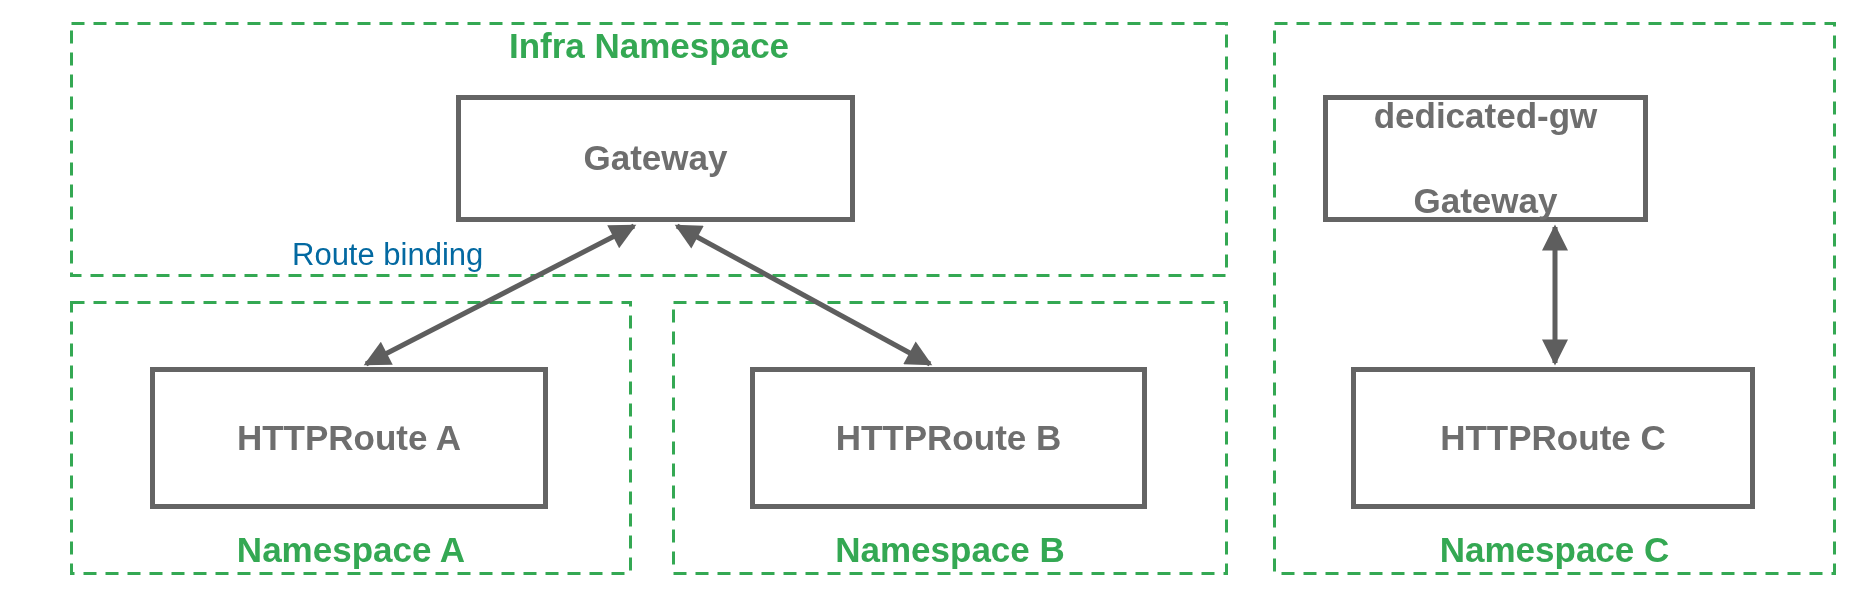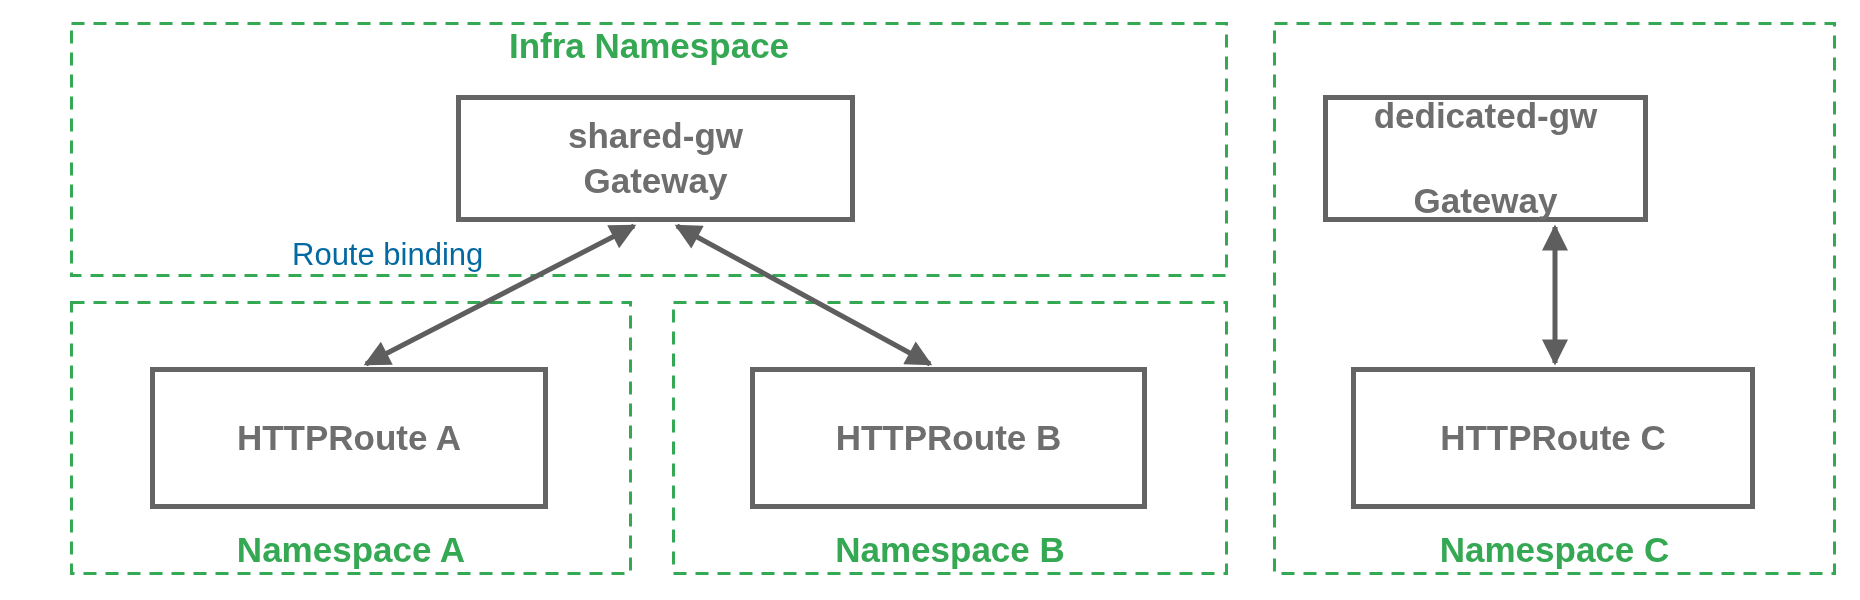--- a/index.html
+++ b/index.html
@@ -74,21 +74,20 @@
     <line x1="677" y1="226" x2="930" y2="364" stroke="#5E5E5E" stroke-width="5" marker-start="url(#ah)" marker-end="url(#ah)"></line>
     <line x1="1555" y1="227" x2="1555" y2="363" stroke="#5E5E5E" stroke-width="5" marker-start="url(#ah)" marker-end="url(#ah)"></line>
   </svg>
 
   <div class="ns-label" style="left:70px; top:26px; width:1158px;">Infra Namespace</div>
   <div class="ns-label" style="left:70px; top:530px; width:562px;">Namespace A</div>
   <div class="ns-label" style="left:672px; top:530px; width:556px;">Namespace B</div>
   <div class="ns-label" style="left:1273px; top:530px; width:563px;">Namespace C</div>
 
   <div class="node" style="left:456px; top:95px; width:399px; height:127px;">
-    <div>shared-gw</div>
     <div>Gateway</div>
   </div>
   <div class="node" style="left:1323px; top:95px; width:325px; height:127px;gap:40px;">
     <div>dedicated-gw</div>
     <div>Gateway</div>
   </div>
 
   <div class="node" style="left:150px; top:367px; width:398px; height:142px;text-align:center;">
     <div>HTTPRoute A</div>
   </div>

